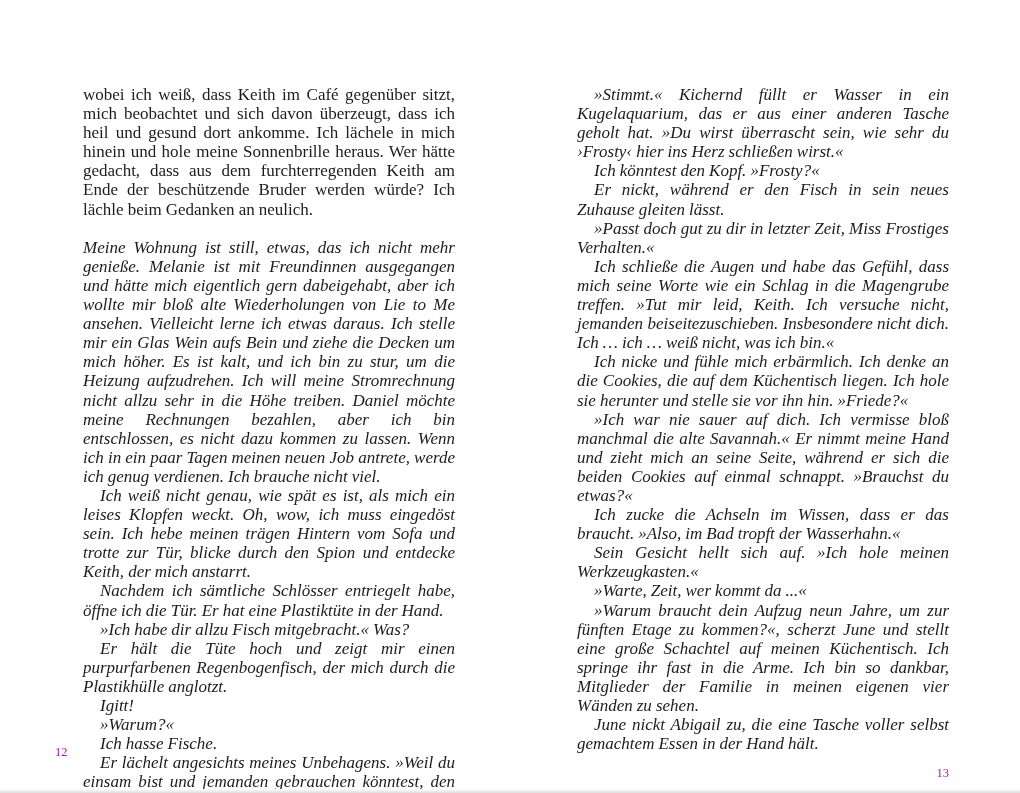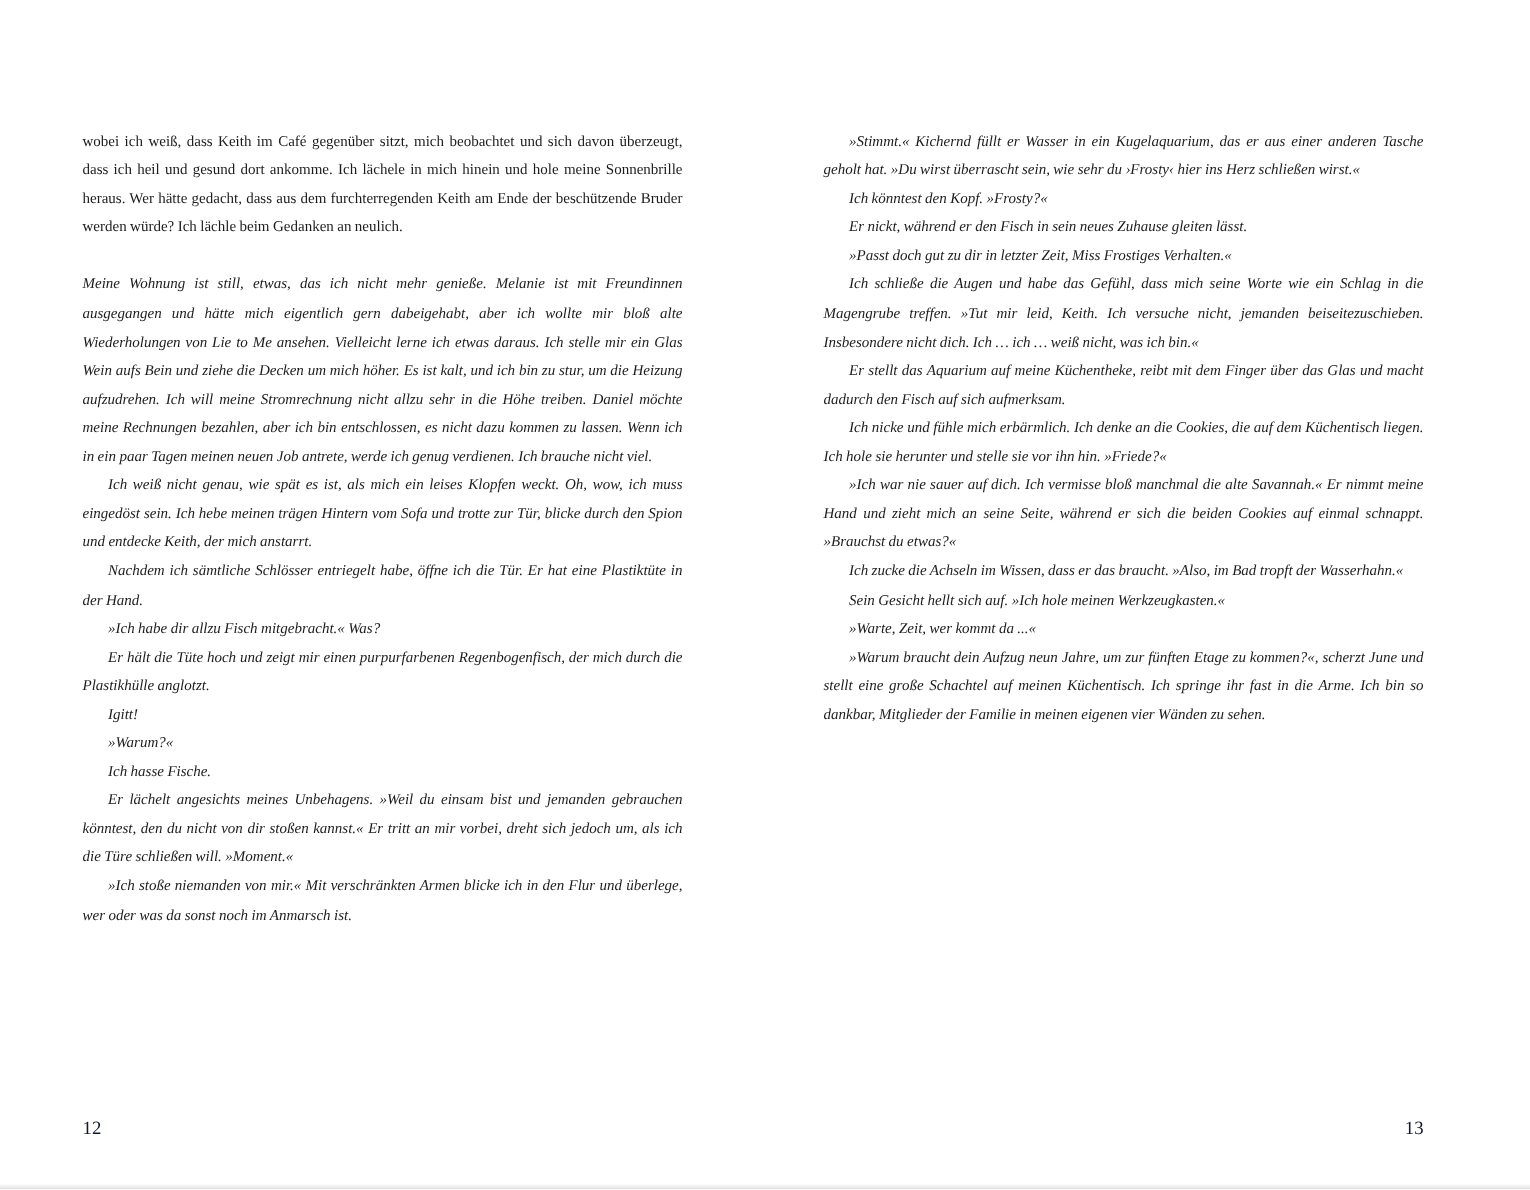--- a/index.html
+++ b/index.html
@@ -16,40 +16,41 @@
   }
   .page {
     position: absolute;
     top: 85px;
     width: 400px;
     height: 660px;
   }
   .page-left  { left: 55px; }
   .page-right { left: 549px; }
   .para {
-    font-size: 10px;
+    font-size: 17px;
     line-height: 19.1px;
     text-align: justify;
     hyphens: auto;
     -webkit-hyphens: auto;
     word-spacing: -0.2px;
+    margin-left: 28px;
   }
   .para.italic { font-style: italic; }
   .para.roman  { font-style: normal; }
   .para.indent { text-indent: 17px; }
   .para.space-before { margin-top: 19.1px; }
   .page-number {
     position: absolute;
     top: 660px;
     font-size: 12.5px;
     font-style: normal;
-    color: #0f172a;
+    color: #a21caf;
   }
   .page-number-left  { left: 0; }
-  .page-number-right { right: 0; text-align: center; }
+  .page-number-right { right: 0; text-align: center; margin-top: 21px; }
   .bottom-edge {
     position: absolute;
     left: 0; right: 0; bottom: 0;
     height: 4px;
     background: linear-gradient(to bottom, #ffffff, #dedede);
   }
 </style>
 </head>
 <body>
 
@@ -72,25 +73,25 @@
     <div class="page-number page-number-left">12</div>
   </div>
 
   <div class="page page-right">
     <div class="page-text">
         <p class="para italic indent">»Stimmt.« Kichernd füllt er Wasser in ein Kugelaquarium, das er aus einer anderen Tasche geholt hat. »Du wirst überrascht sein, wie sehr du ›Frosty‹ hier ins Herz schließen wirst.«</p>
         <p class="para italic indent">Ich könntest den Kopf. »Frosty?«</p>
         <p class="para italic indent">Er nickt, während er den Fisch in sein neues Zuhause gleiten lässt.</p>
         <p class="para italic indent">»Passt doch gut zu dir in letzter Zeit, Miss Frostiges Verhalten.«</p>
         <p class="para italic indent">Ich schließe die Augen und habe das Gefühl, dass mich seine Worte wie ein Schlag in die Magengrube treffen. »Tut mir leid, Keith. Ich versuche nicht, jemanden beiseitezuschieben. Insbesondere nicht dich. Ich … ich … weiß nicht, was ich bin.«</p>
-        <p class="para italic indent">Er stellt das Aquarium auf meine Küchentheke, reibt mit dem Finger über das Glas und macht dadurch den Fisch auf sich aufmerksam.</p>
         <p class="para italic indent">Ich nicke und fühle mich erbärmlich. Ich denke an die Cookies, die auf dem Küchentisch liegen. Ich hole sie herunter und stelle sie vor ihn hin. »Friede?«</p>
         <p class="para italic indent">»Ich war nie sauer auf dich. Ich vermisse bloß manchmal die alte Savannah.« Er nimmt meine Hand und zieht mich an seine Seite, während er sich die beiden Cookies auf einmal schnappt. »Brauchst du etwas?«</p>
         <p class="para italic indent">Ich zucke die Achseln im Wissen, dass er das braucht. »Also, im Bad tropft der Wasserhahn.«</p>
         <p class="para italic indent">Sein Gesicht hellt sich auf. »Ich hole meinen Werkzeugkasten.«</p>
         <p class="para italic indent">»Warte, Zeit, wer kommt da ...«</p>
         <p class="para italic indent">»Warum braucht dein Aufzug neun Jahre, um zur fünften Etage zu kommen?«, scherzt June und stellt eine große Schachtel auf meinen Küchentisch. Ich springe ihr fast in die Arme. Ich bin so dankbar, Mitglieder der Familie in meinen eigenen vier Wänden zu sehen.</p>
+        <p class="para italic indent">June nickt Abigail zu, die eine Tasche voller selbst gemachtem Essen in der Hand hält.</p>
       </div>
     <div class="page-number page-number-right">13</div>
   </div>
 
   <div class="bottom-edge"></div>
 </div>
 
 </body></html>

